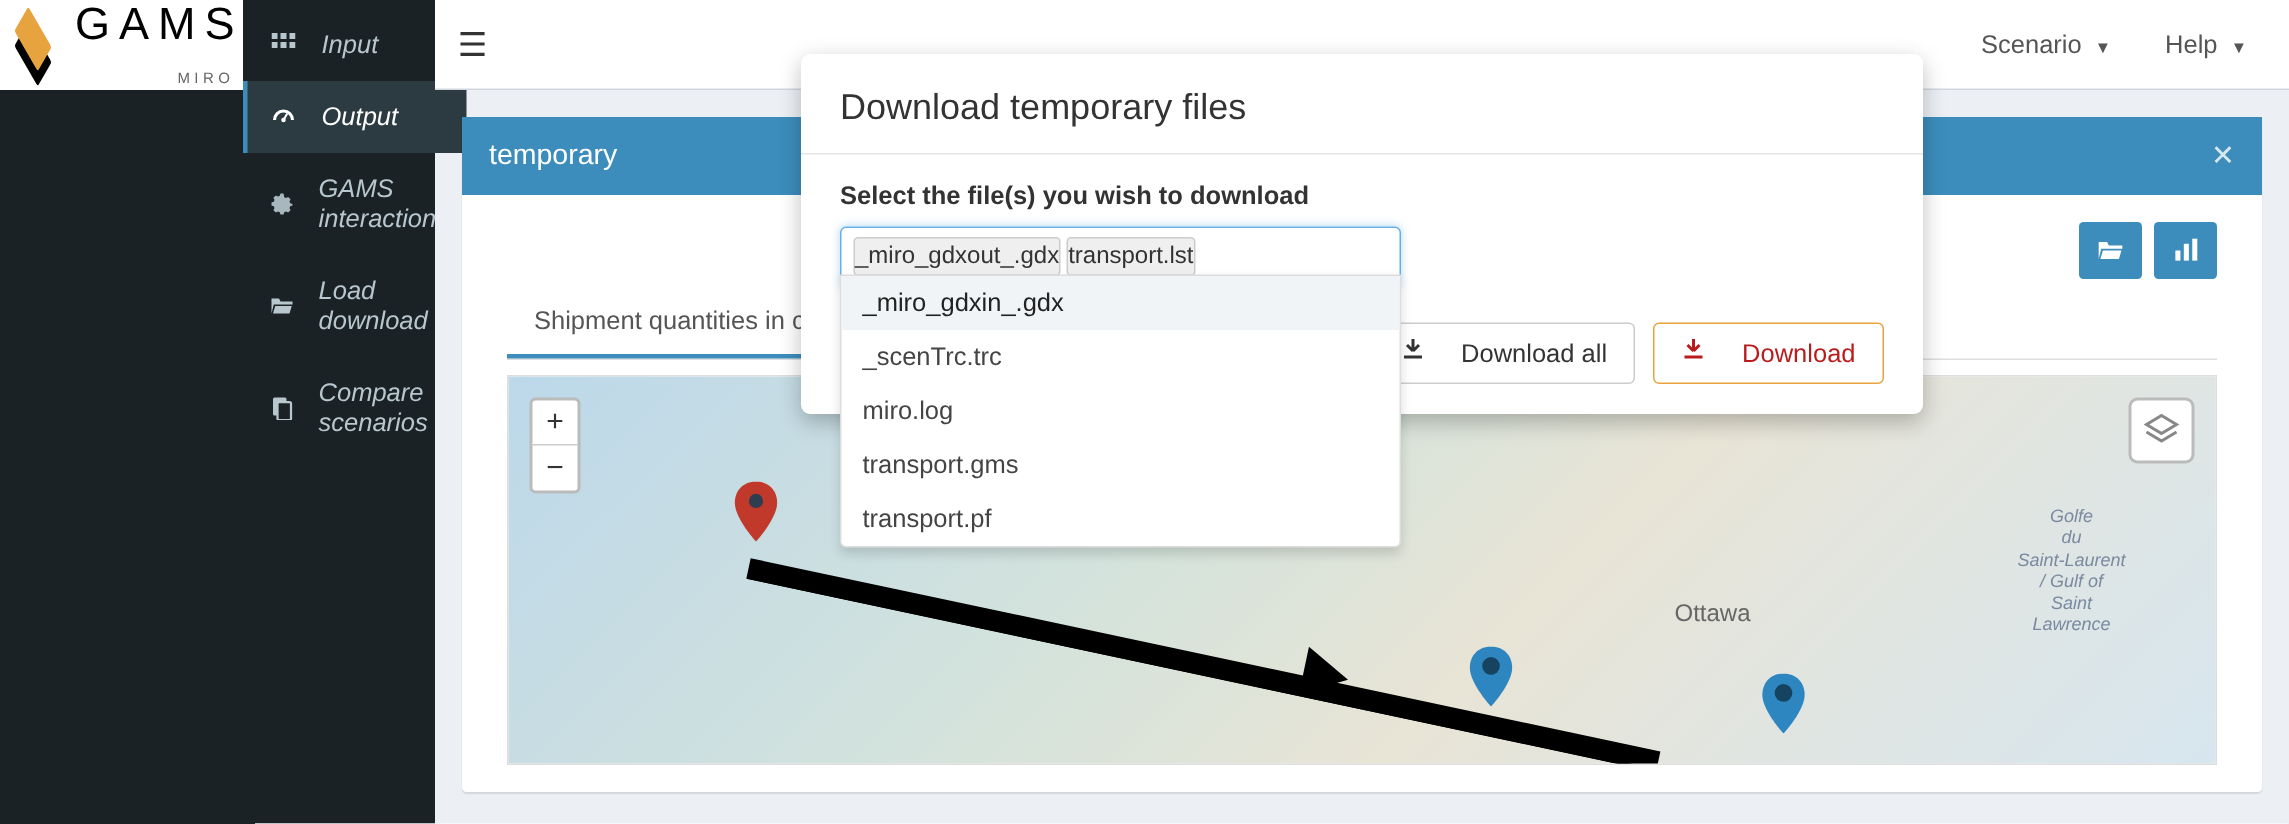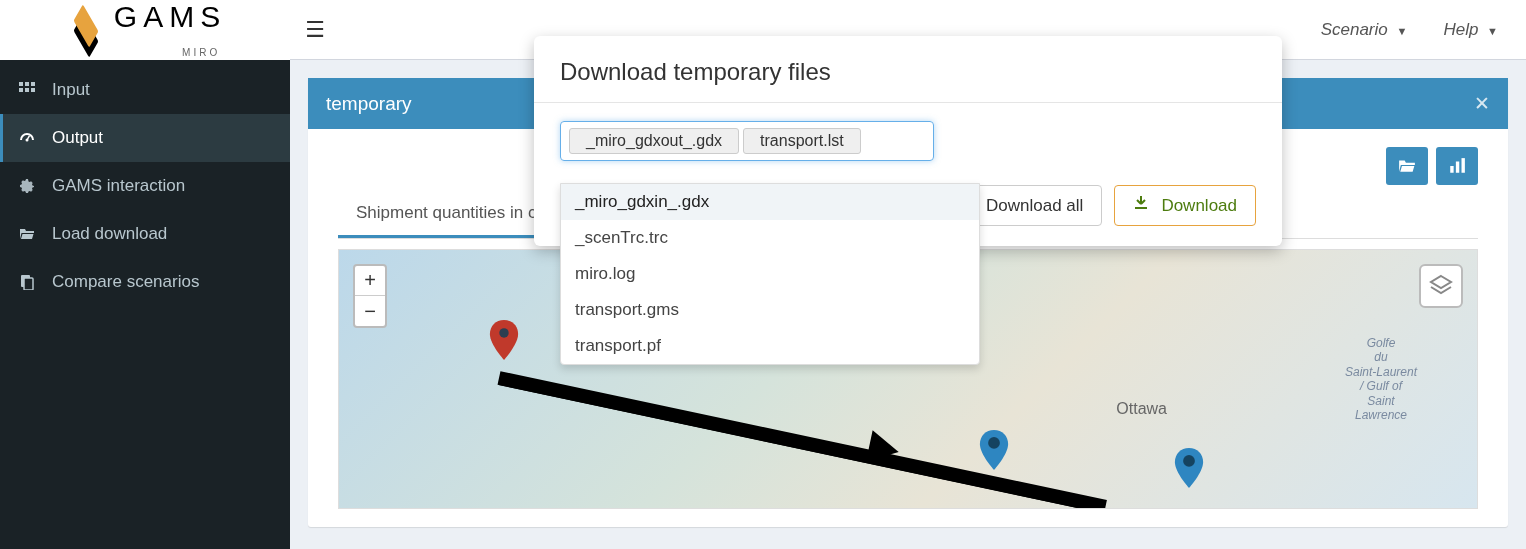--- a/index.html
+++ b/index.html
@@ -1,38 +1,38 @@
 <!DOCTYPE html>
 <html><head>
 <meta charset="utf-8">
 <style>
   * { box-sizing: border-box; margin: 0; padding: 0; }
   html, body { width: 1526px; height: 549px; font-family: "Helvetica Neue", Helvetica, Arial, sans-serif; font-size: 14px; color: #333; overflow: hidden; }
   body { display: flex; position: relative; background: #ecf0f5; }
 
   
-  .sidebar { width: 290px; height: 549px; background: #1a2226; color: #b8c7ce; display: flex; flex-direction: column; }
+  .sidebar { width: 290px; height: 549px; background: #1a2226; color: #b8c7ce; display: flex; flex-direction: row; }
   .logo-wrap { background: #fff; height: 60px; display: flex; align-items: center; justify-content: center; gap: 6px; }
   .logo-diamond { position: relative; width: 44px; height: 38px; }
   .diamond-top { width: 30px; height: 30px; background: #e7a33e; transform: rotate(45deg) skew(15deg,15deg) scaleY(.6); position: absolute; top: 0; left: 7px; border-radius: 2px; }
   .diamond-bot { width: 30px; height: 30px; background: #000; transform: rotate(45deg) skew(15deg,15deg) scaleY(.6); position: absolute; top: 10px; left: 7px; border-radius: 2px; }
   .logo-text { display: flex; flex-direction: column; line-height: 1; }
   .logo-text .big { font-size: 30px; letter-spacing: 6px; font-weight: 400; color: #000; }
   .logo-text .small { font-size: 10px; letter-spacing: 3px; color: #666; text-align: right; padding-right: 6px; margin-top: 16px; }
-  .nav { list-style: none; padding-top: 6px; }
+  .nav { list-style: none; padding-top: 6px; font-style: italic; }
   .nav li { display: flex; align-items: center; gap: 16px; padding: 14px 18px; font-size: 17px; color: #b8c7ce; cursor: pointer; }
   .nav li.active { background: #2c3b41; color: #fff; border-left: 3px solid #3c8dbc; padding-left: 15px; }
   .nav li .nav-icon { width: 18px; display: inline-flex; justify-content: center; }
 
   
   .main { flex: 1; position: relative; }
   .topbar { height: 60px; background: #fff; border-bottom: 1px solid #d2d6de; display: flex; align-items: center; justify-content: space-between; padding: 0 10px 0 0; }
   .hamburger { width: 50px; text-align: center; font-size: 22px; color: #333; cursor: pointer; }
   .top-right { display: flex; gap: 0; }
-  .top-right .menu { padding: 20px 18px; font-size: 17px; color: #555; cursor: pointer; font-style: italic; }
+  .top-right .menu { padding: 20px 18px; font-size: 17px; color: #555; cursor: pointer; }
   .top-right .caret { font-size: 11px; margin-left: 4px; }
 
   .content { padding: 18px; }
   .card { background: #fff; border-top: 0; border-radius: 3px; box-shadow: 0 1px 1px rgba(0,0,0,.1); }
   .card-header { background: #3c8dbc; color: #fff; padding: 14px 18px; display: flex; justify-content: space-between; align-items: center; font-size: 19px; }
   .card-header .close-x { cursor: pointer; opacity: .8; }
   .card-body { padding: 18px 30px; }
   .card-toolbar { display: flex; justify-content: flex-end; gap: 8px; margin-bottom: 6px; }
   .btn-blue { background: #3c8dbc; color: #fff; border: none; width: 42px; height: 38px; display: inline-flex; align-items: center; justify-content: center; border-radius: 3px; cursor: pointer; font-size: 18px; }
 
@@ -53,27 +53,27 @@
   .pin.red { top: 70px; left: 150px; }
   .pin.blue1 { top: 180px; left: 640px; }
   .pin.blue2 { top: 198px; left: 835px; }
   .label-ottawa { position: absolute; top: 150px; right: 310px; font-size: 16px; color: #666; }
   .label-gulf { position: absolute; top: 86px; right: 60px; font-size: 12px; color: #7a8aa0; font-style: italic; line-height: 1.2; text-align: center; }
   .modal { position: absolute; top: 36px; left: 50%; transform: translateX(-50%); width: 748px; background: #fff; border-radius: 6px; box-shadow: 0 5px 15px rgba(0,0,0,.25); z-index: 20; }
   .modal-title { padding: 22px 26px 16px; font-size: 24px; color: #333; border-bottom: 1px solid #e5e5e5; }
   .modal-body { padding: 18px 26px 10px; position: relative; }
   .modal-label { font-size: 17px; font-weight: bold; color: #333; margin-bottom: 10px; }
   .select-box { border: 1px solid #66afe9; border-radius: 4px; padding: 6px 8px; box-shadow: 0 0 6px rgba(102,175,233,.5); display: flex; gap: 4px; flex-wrap: wrap; min-height: 40px; width: 374px; }
-  .chip { background: #efefef; border: 1px solid #ccc; border-radius: 3px; padding: 3px 16px; font-size: 16px; color: #333; }
-  .dropdown { position: absolute; top: 80px; left: 26px; width: 420px; background: #fff; border: 1px solid #ddd; box-shadow: 0 4px 8px rgba(0,0,0,.15); border-radius: 0 0 4px 4px; z-index: 30; }
+  .chip { background: #efefef; border: 1px solid #ccc; border-radius: 3px; padding: 3px 0; font-size: 16px; color: #333; }
+  .dropdown { position: absolute; top: 80px; left: 26px; width: 374px; background: #fff; border: 1px solid #ddd; box-shadow: 0 4px 8px rgba(0,0,0,.15); border-radius: 0 0 4px 4px; z-index: 30; }
   .dropdown .opt { padding: 8px 14px; font-size: 17px; color: #444; cursor: pointer; }
   .dropdown .opt.hl { background: #f0f4f7; color: #222; }
   .modal-footer { padding: 14px 26px 20px; display: flex; justify-content: flex-end; gap: 12px; }
-  .btn { display: inline-flex; align-items: center; gap: 12px; padding: 9px 18px; font-size: 17px; border-radius: 4px; background: #fff; border: 1px solid #ccc; color: #333; cursor: pointer; }
-  .btn.primary { border-color: #e7a33e; color: #4d7c0f; justify-content: center; }
+  .btn { display: inline-flex; align-items: center; gap: 24px; padding: 9px 18px; font-size: 17px; border-radius: 4px; background: #fff; border: 1px solid #ccc; color: #333; cursor: pointer; }
+  .btn.primary { border-color: #e7a33e; color: #b91c1c; justify-content: center; }
   .btn .ic { font-size: 17px; }
 </style>
 </head>
 <body>
 
 <aside class="sidebar">
   <div class="logo-wrap">
     <div class="logo-diamond">
       <div class="diamond-bot"></div>
       <div class="diamond-top"></div>
@@ -221,20 +221,21 @@
             <span>Lawrence</span>
           </div>
         </div>
       </div>
     </div>
   </div>
 
   <div class="modal">
     <div class="modal-title">Download temporary files</div>
     <div class="modal-body">
+      <div class="modal-label">Select the file(s) you wish to download</div>
       <div class="select-box">
         <span class="chip">_miro_gdxout_.gdx</span>
         <span class="chip">transport.lst</span>
       </div>
       <div class="dropdown">
         <div class="opt hl">_miro_gdxin_.gdx</div>
         <div class="opt">_scenTrc.trc</div>
         <div class="opt">miro.log</div>
         <div class="opt">transport.gms</div>
         <div class="opt">transport.pf</div>

